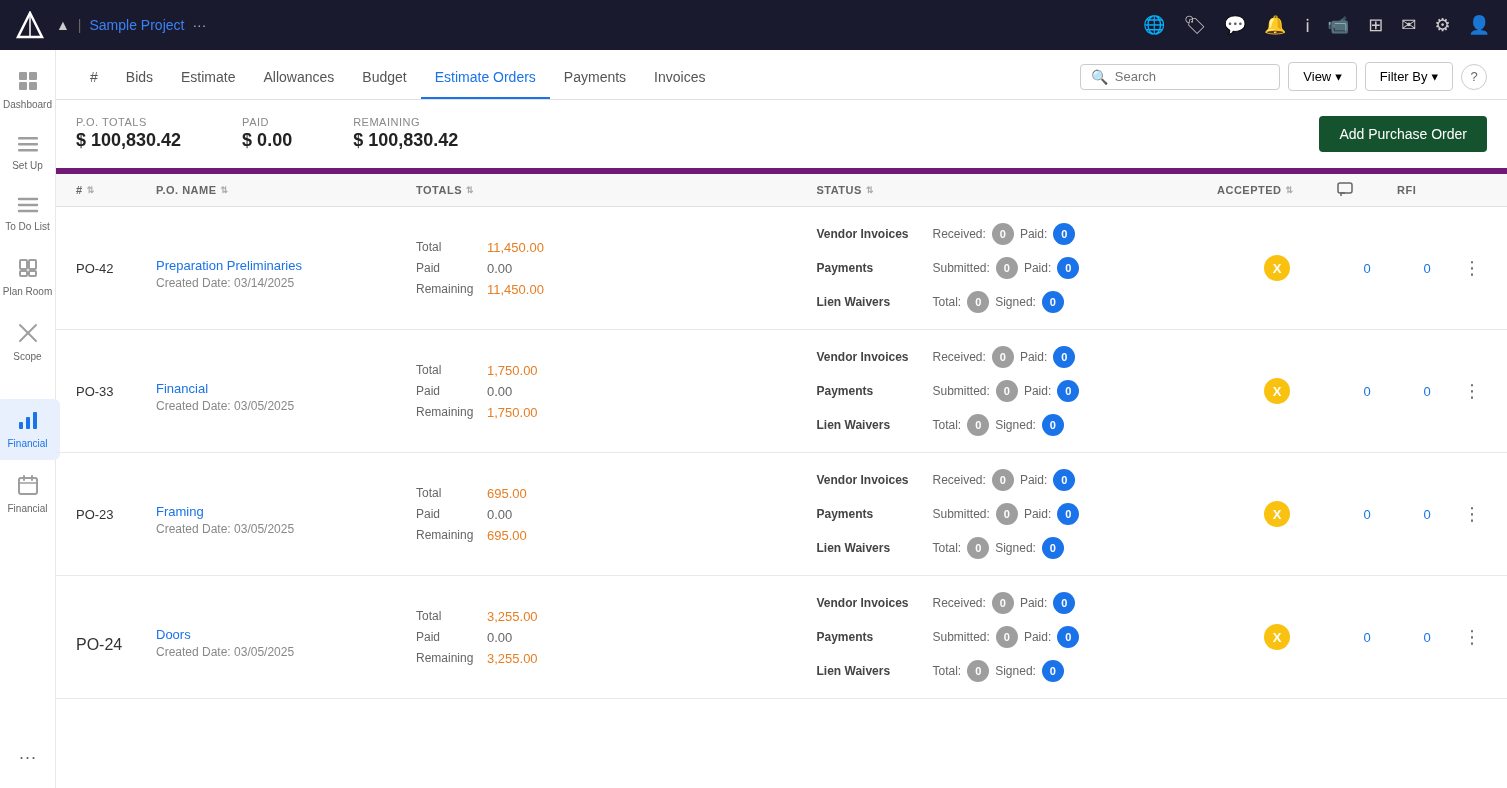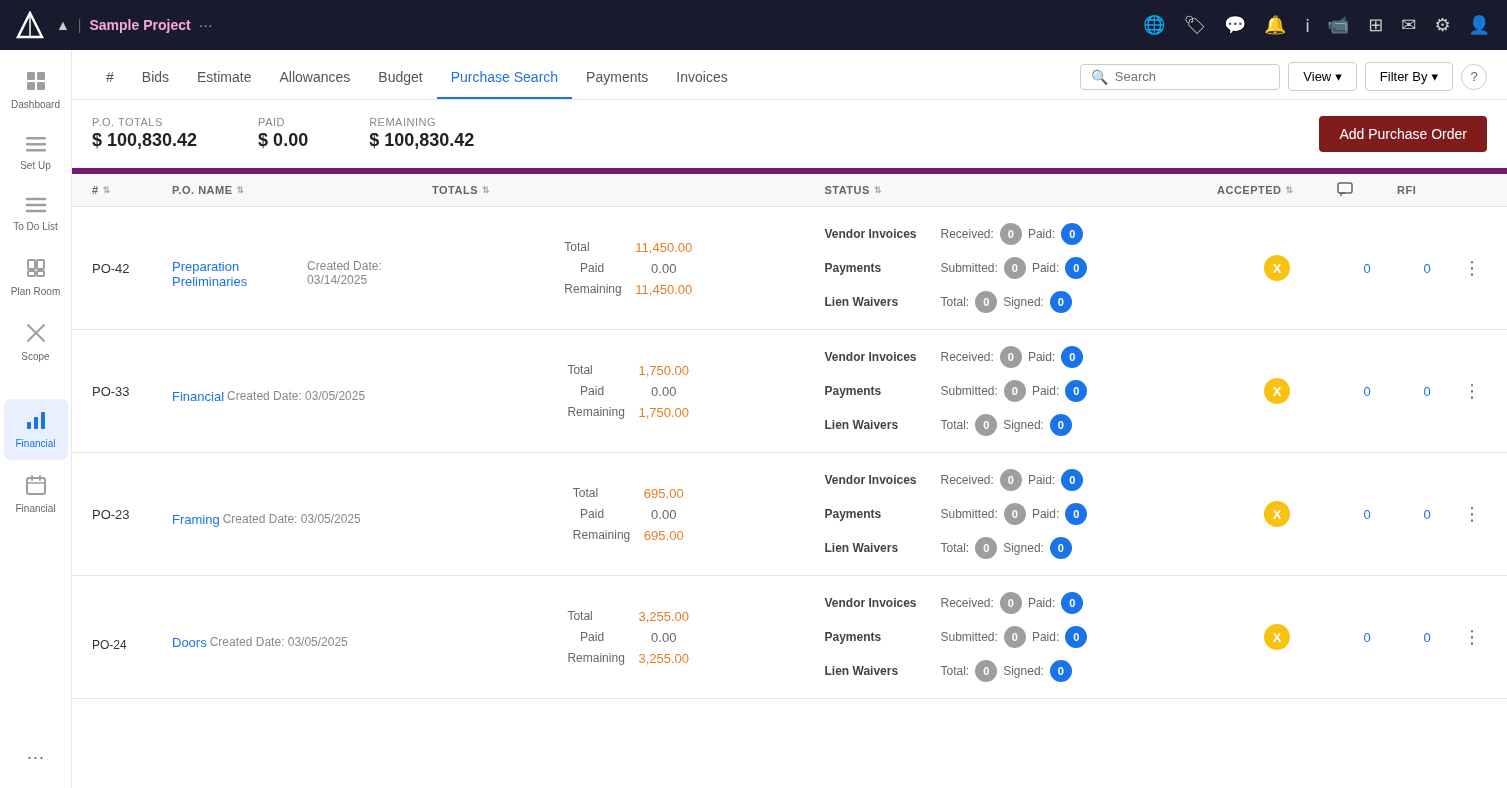--- a/index.html
+++ b/index.html
@@ -10,21 +10,21 @@
     .top-bar-logo { width: 28px; height: 28px; display: flex; align-items: center; justify-content: center; }
     .top-bar-logo svg { width: 28px; height: 28px; }
     .top-bar-project { color: #ccc; font-size: 14px; display: flex; align-items: center; gap: 8px; }
     .top-bar-icons { margin-left: auto; display: flex; align-items: center; gap: 18px; }
     .top-bar-icons span { color: #ccc; font-size: 18px; cursor: pointer; }
 
     
     .main-layout { display: flex; flex: 1; overflow: hidden; }
 
     
-    .sidebar { width: 72px; background: #fff; border-right: 1px solid #e8e8e8; display: flex; flex-direction: column; align-items: center; padding: 10px 0; flex-shrink: 0; }
+    .sidebar { width: 56px; background: #fff; border-right: 1px solid #e8e8e8; display: flex; flex-direction: column; align-items: center; padding: 10px 0; flex-shrink: 0; }
     .sidebar-item { display: flex; flex-direction: column; align-items: center; padding: 10px 6px; cursor: pointer; border-radius: 6px; margin-bottom: 4px; width: 64px; text-align: center; color: #666; font-size: 10px; gap: 4px; }
     .sidebar-item.active { color: #1a73e8; background: #e8f0fe; margin-top: 22px; }
     .sidebar-item .icon { font-size: 20px; line-height: 1; }
     .sidebar-item .label { font-size: 10px; line-height: 1.2; }
     .sidebar-dots { margin-top: auto; font-size: 18px; color: #666; cursor: pointer; padding: 10px; }
 
     
     .content { flex: 1; display: flex; flex-direction: column; overflow: hidden; }
 
     
@@ -36,52 +36,52 @@
     .search-box input { border: none; outline: none; font-size: 13px; width: 100%; background: transparent; }
     .search-icon { color: #888; font-size: 14px; }
     .btn-view, .btn-filter { padding: 6px 14px; border: 1px solid #ccc; border-radius: 4px; background: #fff; cursor: pointer; font-size: 13px; display: flex; align-items: center; gap: 4px; }
     .btn-help { width: 26px; height: 26px; border-radius: 50%; border: 1px solid #ccc; background: #fff; cursor: pointer; display: flex; align-items: center; justify-content: center; font-size: 13px; color: #666; }
 
     
     .summary-bar { display: flex; align-items: flex-start; padding: 16px 20px; border-bottom: 6px solid #701a75; flex-shrink: 0; gap: 61px; }
     .summary-item { display: flex; flex-direction: column; gap: 2px; }
     .summary-label { font-size: 11px; color: #888; text-transform: uppercase; letter-spacing: 0.5px; }
     .summary-value { font-size: 18px; font-weight: 600; color: #222; }
-    .btn-add-po { margin-left: auto; background: #7f1d1d; color: #fff; border: none; border-radius: 4px; padding: 10px 20px; font-size: 14px; font-weight: 500; cursor: pointer; white-space: nowrap; }
+    .btn-add-po { margin-left: auto; background: #14532d; color: #fff; border: none; border-radius: 4px; padding: 10px 20px; font-size: 14px; font-weight: 500; cursor: pointer; white-space: nowrap; }
 
     
     .table-container { flex: 1; overflow-y: auto; overflow-x: hidden; }
     .table-header { display: grid; grid-template-columns: 80px 260px 1fr 1fr 120px 60px 60px 30px; background: #f8f8f8; border-bottom: 1px solid #e0e0e0; padding: 8px 20px; }
     .th { font-size: 11px; font-weight: 600; color: #666; text-transform: uppercase; letter-spacing: 0.5px; display: flex; align-items: center; gap: 4px; }
     .th .sort-icon { font-size: 9px; color: #aaa; }
 
     
     .po-row { border-bottom: 1px solid #e8e8e8; display: grid; grid-template-columns: 80px 260px 1fr 1fr 120px 60px 60px 30px; padding: 0 20px; min-height: 110px; align-items: center; }
-    .po-name-cell { display: flex; flex-direction: row; gap: 3px; margin-top: 11px; }
+    .po-name-cell { display: flex; flex-direction: column; gap: 3px; margin-top: 11px; }
     .po-name-link { color: #1a73e8; font-size: 13px; font-weight: 500; cursor: pointer; text-decoration: none; }
     .po-created { font-size: 12px; color: #888; }
 
     
-    .po-inner { display: flex; flex-direction: column; gap: 6px; padding: 14px 0; align-items: center; }
+    .po-inner { display: flex; flex-direction: column; gap: 6px; padding: 14px 0; }
     .po-inner-row { display: flex; align-items: center; gap: 6px; font-size: 12px; color: #666; }
   </style>
 </head>
 <body>
 
 <div class="top-bar">
   <div class="top-bar-logo">
     <svg viewBox="0 0 28 28" fill="none" xmlns="http://www.w3.org/2000/svg">
       <polygon points="14,2 26,26 2,26" fill="none" stroke="#fff" stroke-width="2.5"></polygon>
       <line x1="14" y1="2" x2="14" y2="26" stroke="#fff" stroke-width="1.5"></line>
     </svg>
   </div>
   <div class="top-bar-project">
     <span style="color:#ccc;cursor:pointer">▲</span>
     <span style="color:#666;">|</span>
-    <span style="color:#f9a8d4;font-weight:700;cursor:pointer">Sample Project</span>
+    <span style="color:#3b82f6;font-weight:400;cursor:pointer">Sample Project</span>
     <span style="color:#aaa;cursor:pointer">···</span>
   </div>
   <div class="top-bar-icons">
     <span title="Globe">🌐</span>
     <span title="Tag">🏷</span>
     <span title="Chat">💬</span>
     <span title="Notifications">🔔</span>
     <span title="Info">ℹ</span>
     <span title="Video">📹</span>
     <span title="Grid">⊞</span>
@@ -170,21 +170,21 @@
   </div>
 
   <div class="content">
 
     <div class="sub-nav">
       <div class="sub-nav-tab">#</div>
       <div class="sub-nav-tab">Bids</div>
       <div class="sub-nav-tab">Estimate</div>
       <div class="sub-nav-tab">Allowances</div>
       <div class="sub-nav-tab">Budget</div>
-      <div class="sub-nav-tab active">Purchase Search</div>
+      <div class="sub-nav-tab active">Estimate Orders</div>
       <div class="sub-nav-tab">Payments</div>
       <div class="sub-nav-tab">Invoices</div>
       <div class="sub-nav-right">
         <div class="search-box">
           <span class="search-icon">🔍</span>
           <input type="text" placeholder="Search" style="">
         </div>
         <button class="btn-view">
           <span>View</span>
           <span>▾</span>
@@ -394,21 +394,21 @@
     </div>
     <div style="display:flex;align-items:center;justify-content:center;">
       <a href="#" style="color:#1a73e8;font-size:13px;text-decoration:none;">0</a>
     </div>
     <div style="display:flex;align-items:center;justify-content:center;">
       <a href="#" style="color:#1a73e8;font-size:13px;text-decoration:none;">0</a>
     </div>
     <div style="display:flex;align-items:center;justify-content:center;font-size:18px;color:#666;cursor:pointer;">⋮</div>
   </div>
           <div class="po-row">
-    <div style="font-size:12px;color:#333;font-weight:500;margin-top:16px;">PO-24</div>
+    <div style="font-size:16px;color:#333;font-weight:500;margin-top:16px;">PO-24</div>
     <div class="po-name-cell">
       <a href="#" class="po-name-link">Doors</a>
       <span class="po-created">Created Date: 03/05/2025</span>
     </div>
     <div class="po-inner">
     <div class="po-inner-row">
       <span style="width:65px;color:#666;font-size:12px;">Total</span>
       <span style="font-size:13px;font-weight:500;color:#e67e22;">3,255.00</span>
     </div>
 

